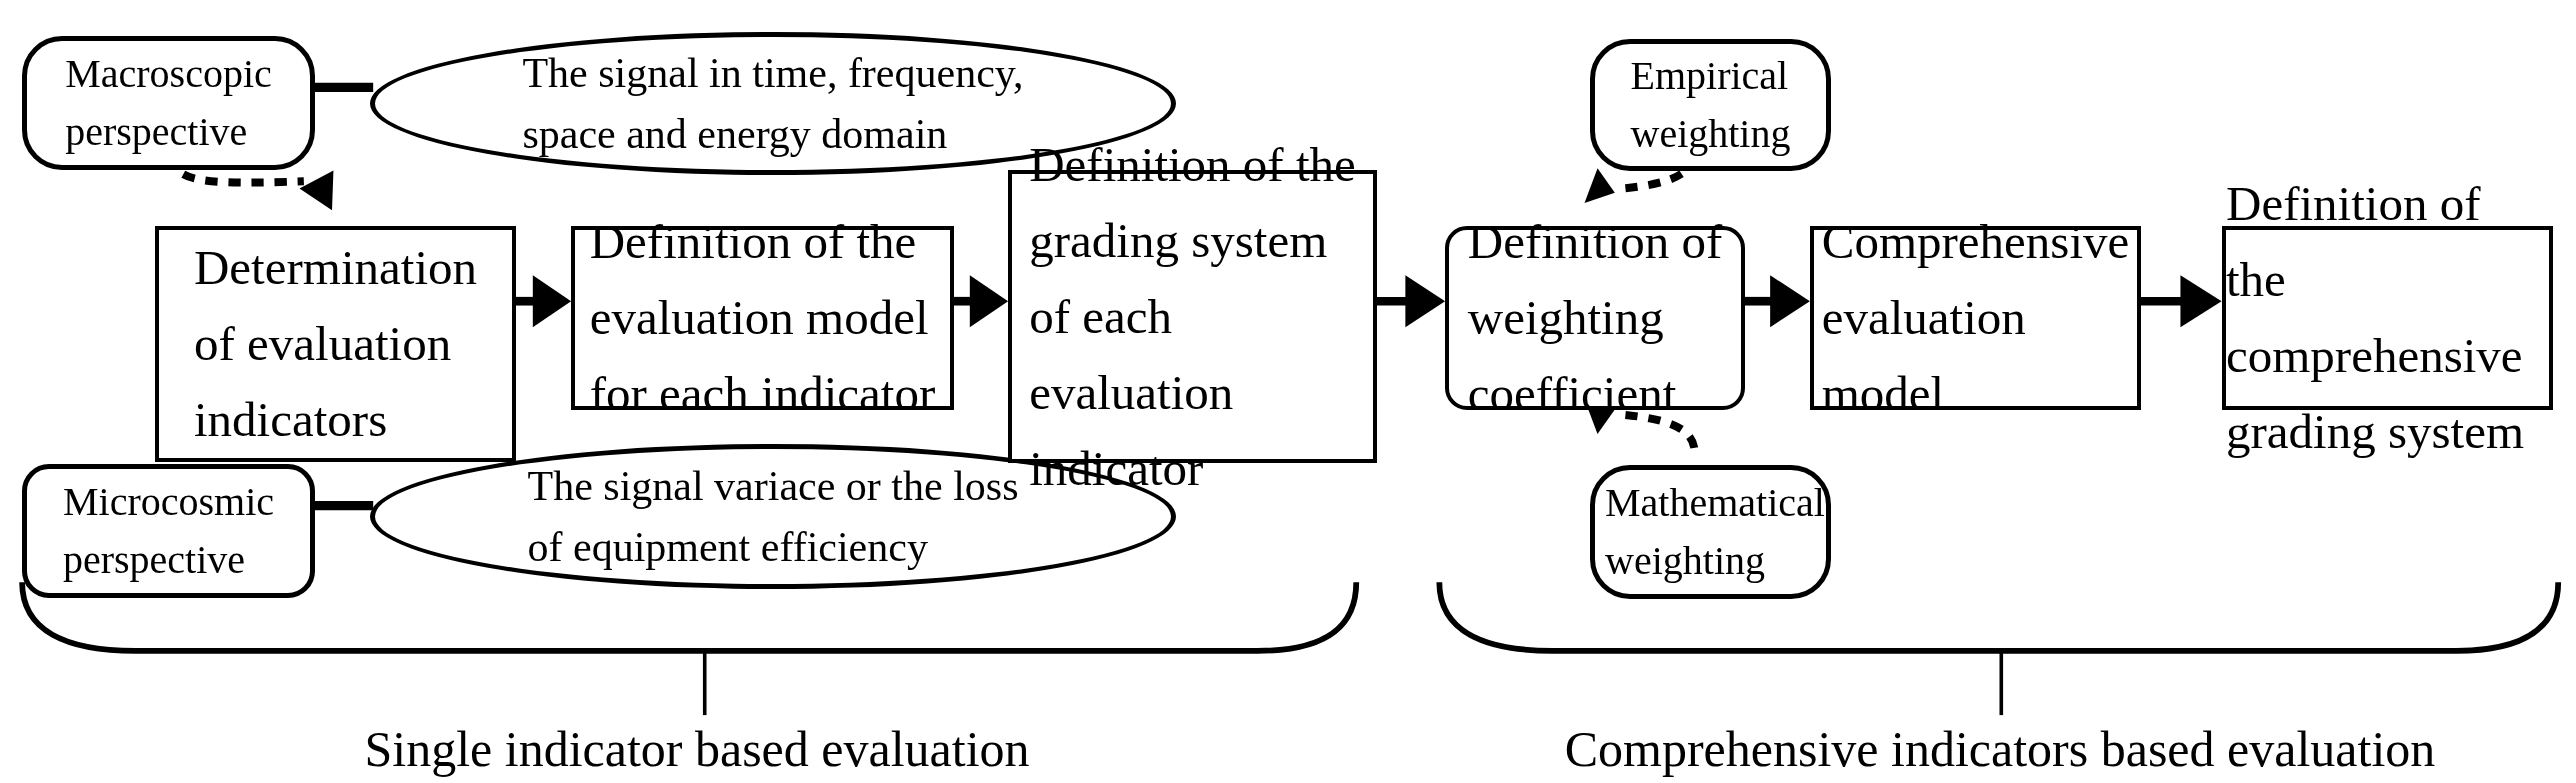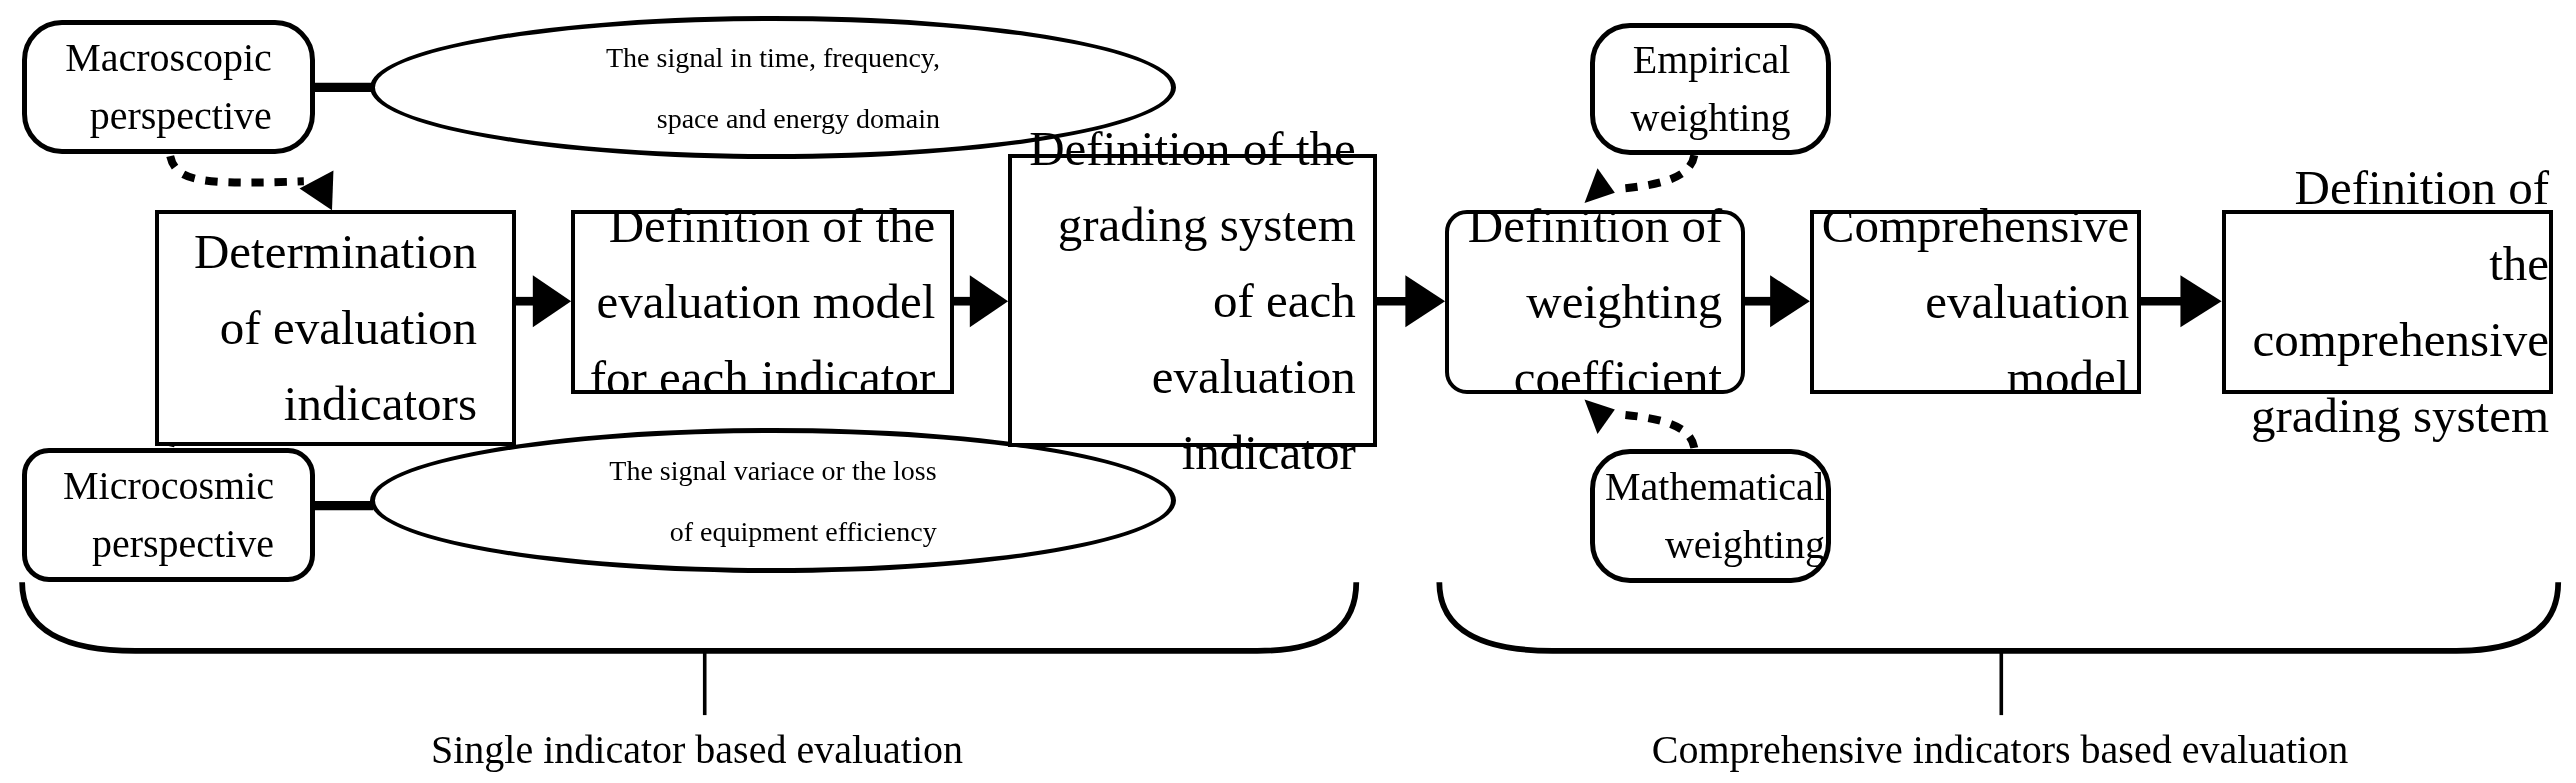--- a/index.html
+++ b/index.html
@@ -22,47 +22,48 @@
     top: 0;
     width: 2576px;
     height: 783px;
     pointer-events: none;
   }
   .node {
     position: absolute;
     display: flex;
     align-items: center;
     justify-content: center;
-    text-align: right;
+    text-align: left;
     white-space: pre-line;
     box-sizing: border-box;
     background: #ffffff;
+    margin-top: 16px;
   }
   .node-rect {
     border: 4.3px solid #000000;
     font-size: 49px;
     line-height: 76px;
   }
   .node-rounded {
     border: 5px solid #000000;
     border-radius: 40px;
     font-size: 40px;
     line-height: 58px;
   }
   .node-ellipse {
     border: 5.8px solid #000000;
     border-radius: 50%;
-    font-size: 28px;
+    font-size: 42px;
     line-height: 61px;
     background: #ffffff;
   }
   .group-label {
     position: absolute;
     transform: translateX(-50%);
-    font-size: 40px;
+    font-size: 50px;
     line-height: 43px;
     white-space: nowrap;
     text-align: center;
   }
   svg .stroke {
     stroke: #000000;
     fill: none;
   }
   svg .fill {
     fill: #000000;

